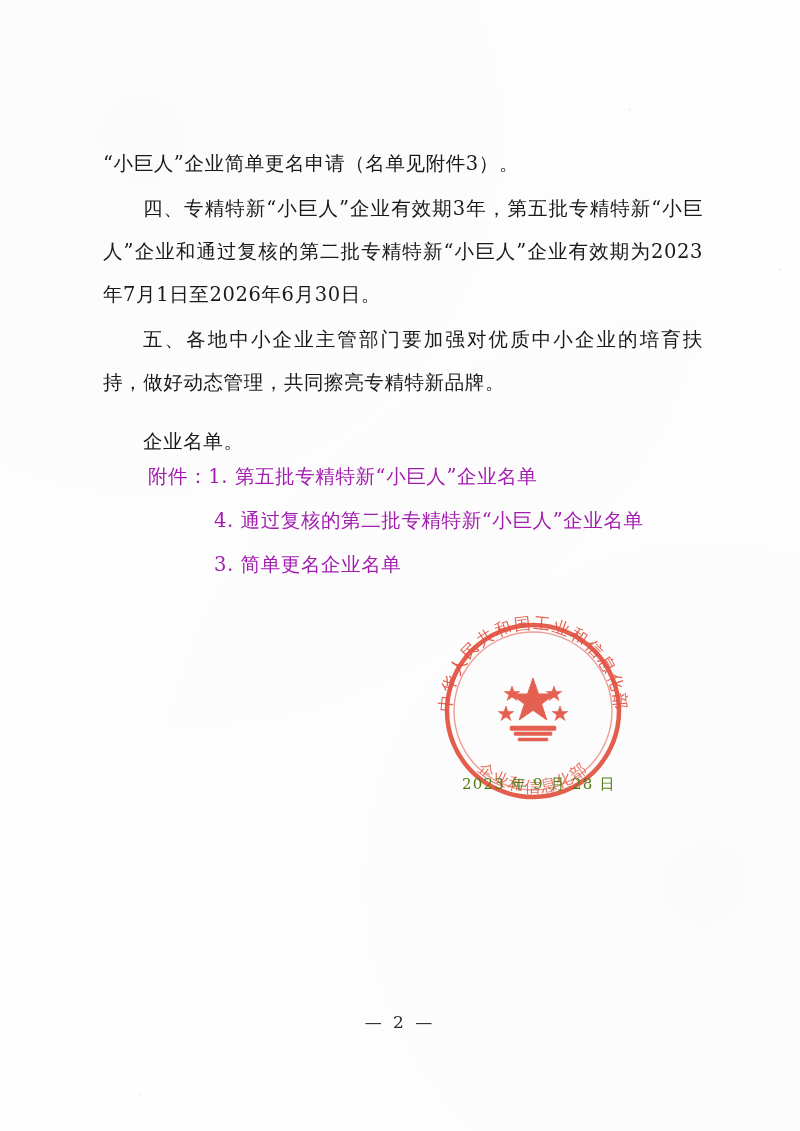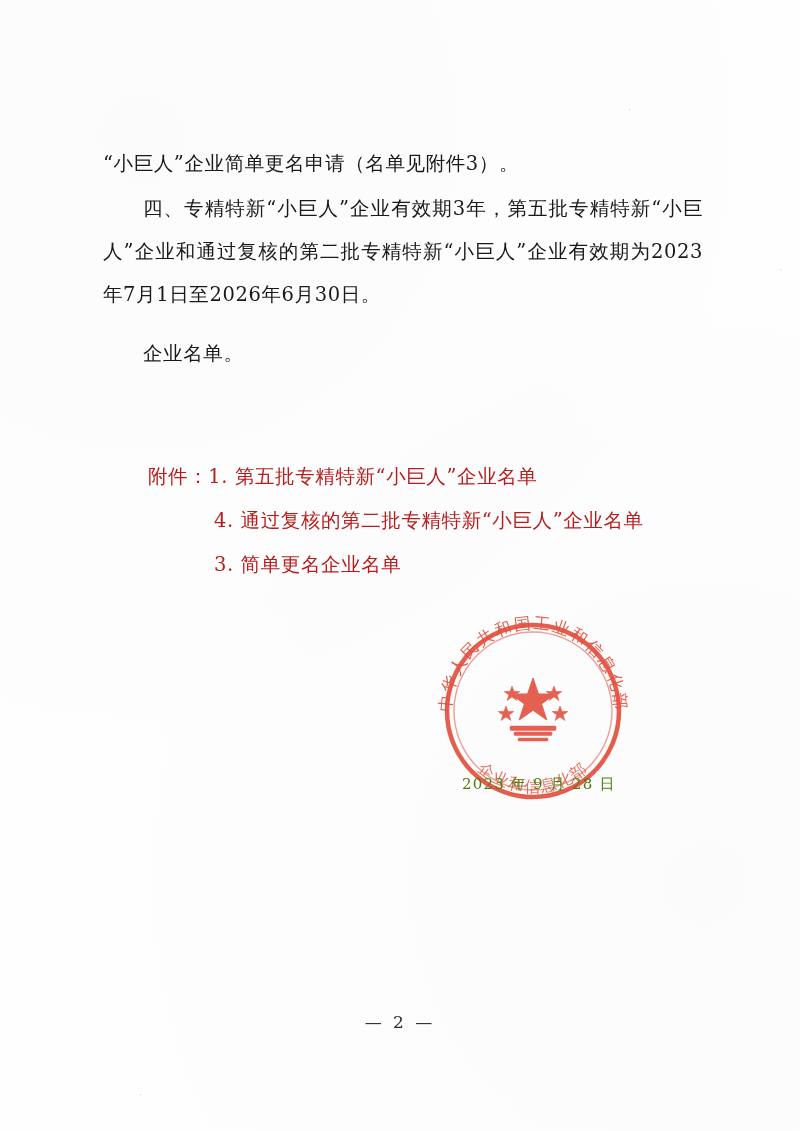--- a/index.html
+++ b/index.html
@@ -51,21 +51,21 @@
     position: absolute;
     left: 148px;
     top: 455px;
     width: 560px;
   }
   .attach-line {
     font-size: 19.5px;
     line-height: 44px;
     letter-spacing: 0.6px;
     white-space: nowrap;
-    color: #b91c1c;
+    color: #a21caf;
   }
   .attach-line.sub {
     padding-left: 66px;
   }
 
   
   .seal-wrap {
     position: absolute;
     left: 428px;
     top: 606px;
@@ -110,20 +110,21 @@
 
 <div class="page">
 
   <span class="tiny-mark m1">·</span>
   <span class="tiny-mark m2">·</span>
   <span class="tiny-mark m3">·</span>
 
   <div class="body-text">
     <p class="para">“小巨人”企业简单更名申请（名单见附件3）。</p>
     <p class="para indent2 gap-small">四、专精特新“小巨人”企业有效期3年，第五批专精特新“小巨人”企业和通过复核的第二批专精特新“小巨人”企业有效期为2023年7月1日至2026年6月30日。</p>
+    <p class="para indent2 gap-small">五、各地中小企业主管部门要加强对优质中小企业的培育扶持，做好动态管理，共同擦亮专精特新品牌。</p>
     <p class="para indent2 gap-med">企业名单。</p>
   </div>
 
   <div class="attach-block">
     <div class="attach-line">附件：1. 第五批专精特新“小巨人”企业名单</div>
     <div class="attach-line sub">4. 通过复核的第二批专精特新“小巨人”企业名单</div>
     <div class="attach-line sub">3. 简单更名企业名单</div>
   </div>
 
   <div class="seal-wrap">

